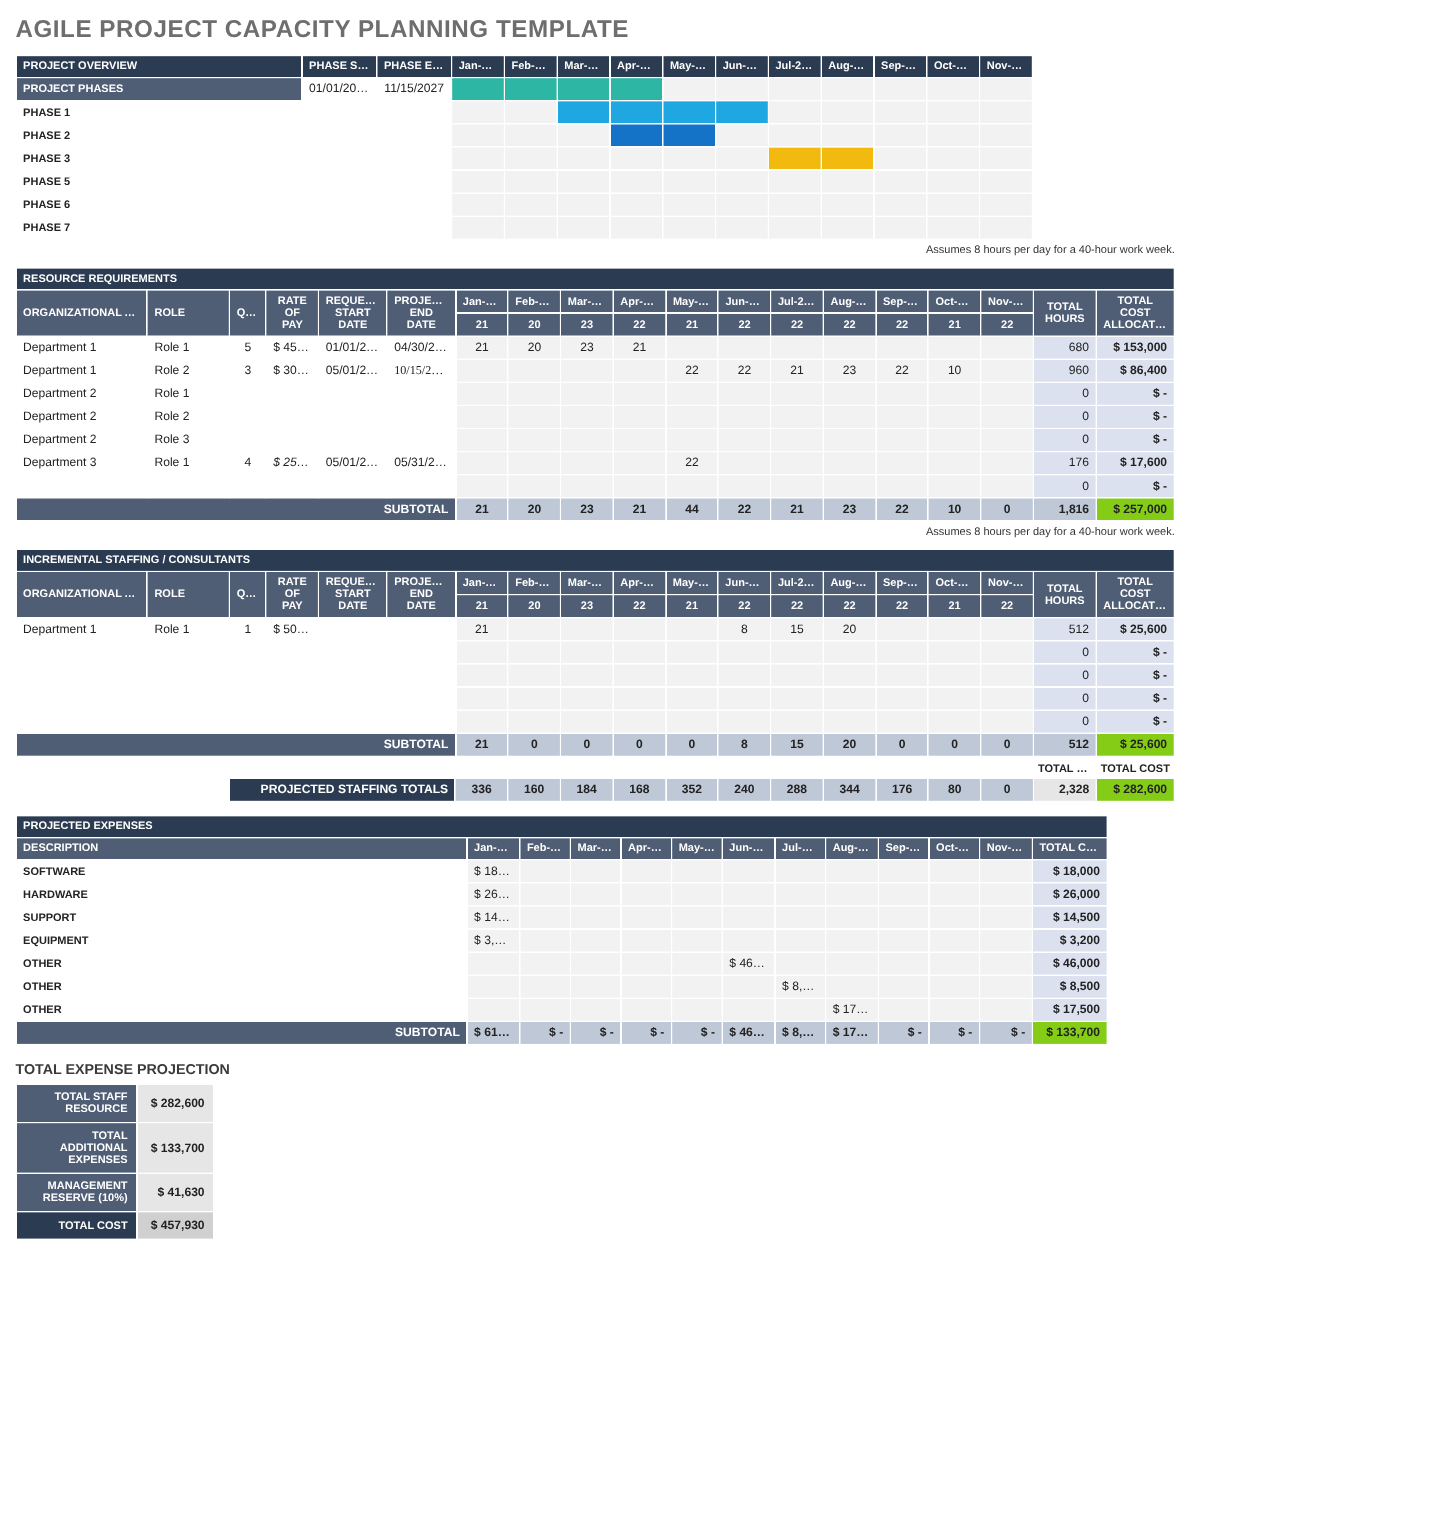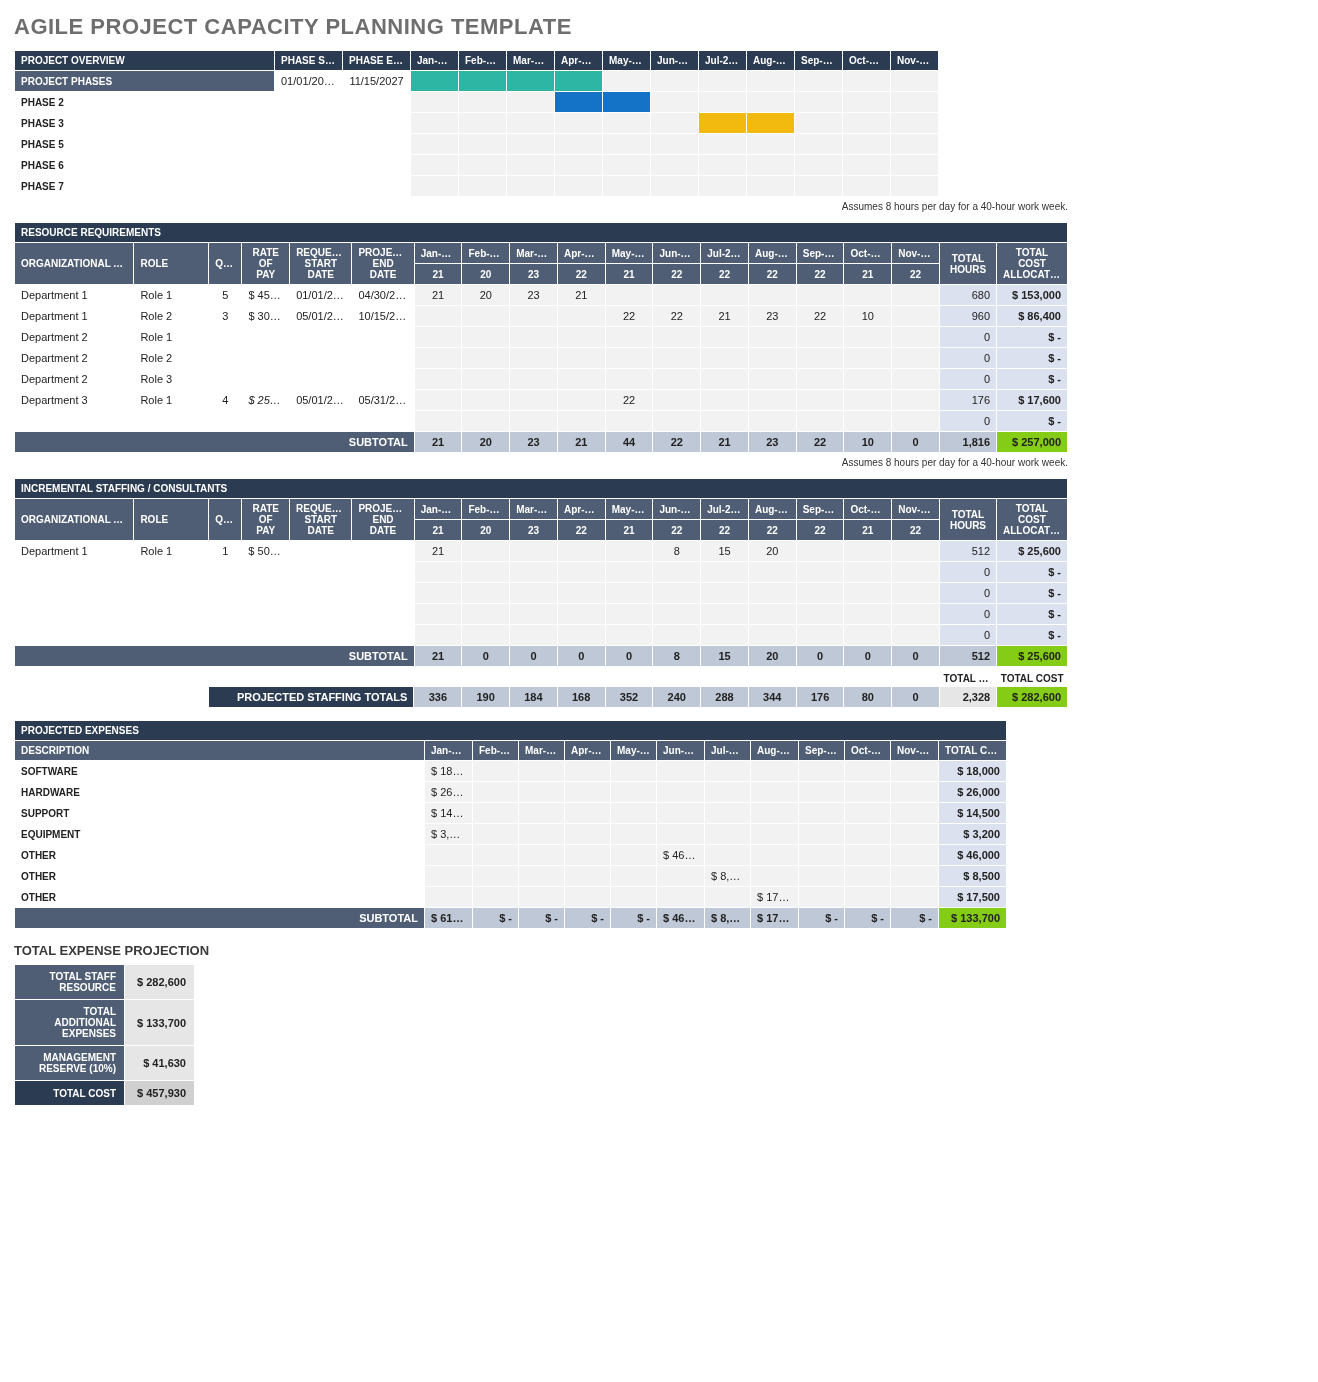--- a/index.html
+++ b/index.html
@@ -94,20 +94,36 @@
       <tr>
         <td class="hdr-mid l">PROJECT PHASES</td>
         <td class="cell-white num">01/01/2027</td>
         <td class="cell-white num">11/15/2027</td>
         <td class="g-teal">&nbsp;</td>
         <td class="g-teal">&nbsp;</td>
         <td class="g-teal">&nbsp;</td>
         <td class="g-teal">&nbsp;</td>
         <td class="cell-lt">&nbsp;</td>
         <td class="cell-lt">&nbsp;</td>
+        <td class="cell-lt">&nbsp;</td>
+        <td class="cell-lt">&nbsp;</td>
+        <td class="cell-lt">&nbsp;</td>
+        <td class="cell-lt">&nbsp;</td>
+        <td class="cell-lt">&nbsp;</td>
+      </tr>
+      <tr>
+        <td class="phase-lbl">PHASE 1</td>
+        <td class="cell-white num"></td>
+        <td class="cell-white num"></td>
+        <td class="cell-lt">&nbsp;</td>
+        <td class="cell-lt">&nbsp;</td>
+        <td class="g-cyan">&nbsp;</td>
+        <td class="g-cyan">&nbsp;</td>
+        <td class="g-cyan">&nbsp;</td>
+        <td class="g-cyan">&nbsp;</td>
         <td class="cell-lt">&nbsp;</td>
         <td class="cell-lt">&nbsp;</td>
         <td class="cell-lt">&nbsp;</td>
         <td class="cell-lt">&nbsp;</td>
         <td class="cell-lt">&nbsp;</td>
       </tr>
       <tr>
         <td class="phase-lbl">PHASE 2</td>
         <td class="cell-white num"></td>
         <td class="cell-white num"></td>
@@ -275,21 +291,21 @@
         <td class="cell-lt num"></td>
         <td class="cell-blue">680</td>
         <td class="cell-blue bold">$    153,000</td>
       </tr>
       <tr>
         <td class="cell-white">Department 1</td>
         <td class="cell-white">Role 2</td>
         <td class="cell-white" style="text-align: center;">3</td>
         <td class="cell-white" style="text-align: right;">$ 30.00</td>
         <td class="cell-white" style="text-align: center;">05/01/2027</td>
-        <td class="cell-white" style="text-align: center;">10/15/2027</td>
+        <td class="cell-white" style="text-align: center; font-family: Liberation Serif, serif;">10/15/2027</td>
         <td class="cell-lt num"></td>
         <td class="cell-lt num"></td>
         <td class="cell-lt num"></td>
         <td class="cell-lt num"></td>
         <td class="cell-lt num">22</td>
         <td class="cell-lt num">22</td>
         <td class="cell-lt num">21</td>
         <td class="cell-lt num">23</td>
         <td class="cell-lt num">22</td>
         <td class="cell-lt num">10</td>
@@ -640,21 +656,21 @@
   <tbody>
       <tr>
     <td colspan="17" style="border:none"></td>
     <td class="totals-hdr" style="border:none">TOTAL HOURS</td>
     <td class="totals-hdr" style="border:none">TOTAL COST</td>
   </tr>
   <tr class="subtotal-row">
     <td colspan="2" style="border:none;background:none"></td>
     <td colspan="4" style="text-align:right;background:#2b3b52">PROJECTED STAFFING TOTALS</td>
     <td class="val">336</td>
-    <td class="val">190</td>
+    <td class="val">160</td>
     <td class="val">184</td>
     <td class="val">168</td>
     <td class="val">352</td>
     <td class="val">240</td>
     <td class="val">288</td>
     <td class="val">344</td>
     <td class="val">176</td>
     <td class="val">80</td>
     <td class="val">0</td>
     <td class="valR" style="background:#e6e6e6">2,328</td>

